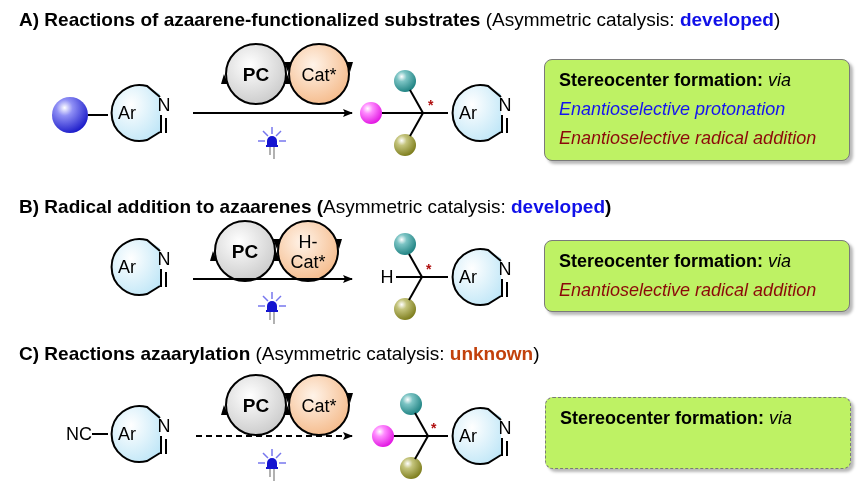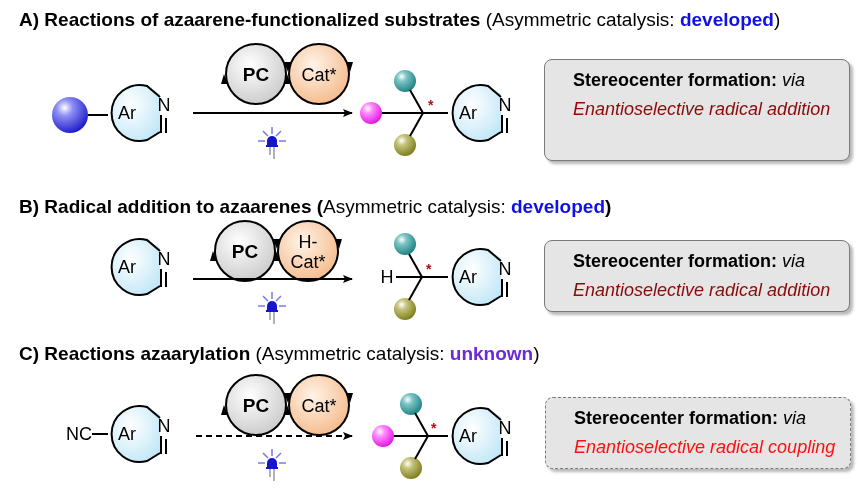--- a/index.html
+++ b/index.html
@@ -2,22 +2,22 @@
 <html><head>
 <meta charset="utf-8">
 <style>
   html, body { margin: 0; padding: 0; background: #ffffff; }
   body { width: 865px; height: 497px; position: relative; overflow: hidden;
          font-family: "Liberation Sans", sans-serif; color: #000; }
   .heading { position: absolute; left: 19px; font-size: 19px; white-space: nowrap; line-height: 22px; }
   .heading .bold { font-weight: bold; }
   .heading .status { font-weight: bold; }
   #diagram { position: absolute; left: 0; top: 0; }
-  .box { position: absolute; background: #e5e5e5; border-radius: 8px; box-sizing: border-box;
-         box-shadow: 3px 3px 3px rgba(0,0,0,0.28); padding: 6px 28px; }
+  .box { position: absolute; background: #bef264; border-radius: 8px; box-sizing: border-box;
+         box-shadow: 3px 3px 3px rgba(0,0,0,0.28); padding: 6px 14px; }
   .box.solid { border: 1.5px solid #7a7a7a; }
   .box.dashed { border: 1.5px dashed #7a7a7a; }
   .box .line { font-size: 18px; line-height: 29px; white-space: nowrap; }
   .box .title { font-weight: bold; }
   .box .via { font-style: italic; font-weight: normal; }
   .box .mech { font-style: italic; }
   svg text { font-family: "Liberation Sans", sans-serif; }
 </style>
 </head>
 <body>
@@ -28,21 +28,21 @@
   <span>(Asymmetric catalysis: </span><span class="status" style="color:#1010e8;">developed</span><span>)</span>
 </div>
 
 <div class="heading" style="top:196px;">
   <span class="bold">B)</span>
   <span class="bold">Radical addition to azaarenes (</span><span>Asymmetric catalysis: </span><span class="status" style="color:#1010e8;">developed</span><span class="bold">)</span>
 </div>
 
 <div class="heading" style="top:343px;">
   <span class="bold">C)</span>
-  <span class="bold">Reactions azaarylation</span><span> (Asymmetric catalysis: </span><span class="status" style="color:#6d28d9;">unknown</span><span>)</span>
+  <span class="bold">Reactions azaarylation</span><span> (Asymmetric catalysis: </span><span class="status" style="color:#c2410c;">unknown</span><span>)</span>
 </div>
 
 <svg id="diagram" width="865" height="497" viewBox="0 0 865 497" xmlns="http://www.w3.org/2000/svg">
   <defs>
     <radialGradient id="gBlue" cx="35%" cy="30%" r="75%">
       <stop offset="0%" stop-color="#ffffff"></stop>
       <stop offset="30%" stop-color="#8f8ff5"></stop>
       <stop offset="100%" stop-color="#1818c8"></stop>
     </radialGradient>
     <radialGradient id="gMag" cx="35%" cy="30%" r="75%">
@@ -221,30 +221,30 @@
       <text x="29" y="-2" font-size="18" text-anchor="middle">N</text>
     </g>
   </g>
 </svg>
 
 <div class="box solid" style="left:544px; top:59px; width:306px; height:102px;">
   <div class="line">
     <span class="title">Stereocenter formation:</span>
     <span class="via">via</span>
   </div>
+  <div class="line mech" style="color:#1515ee;">Enantioselective protonation</div>
   <div class="line mech" style="color:#8b0a0a;">Enantioselective radical addition</div>
 </div>
 
 <div class="box solid" style="left:544px; top:240px; width:306px; height:72px;">
   <div class="line">
     <span class="title">Stereocenter formation:</span>
     <span class="via">via</span>
   </div>
   <div class="line mech" style="color:#8b0a0a;">Enantioselective radical addition</div>
 </div>
 
 <div class="box dashed" style="left:545px; top:397px; width:306px; height:72px;">
   <div class="line">
     <span class="title">Stereocenter formation:</span>
     <span class="via">via</span>
   </div>
-  <div class="line mech" style="color:#ff1010;">Enantioselective radical coupling</div>
 </div>
 
 </body></html>

